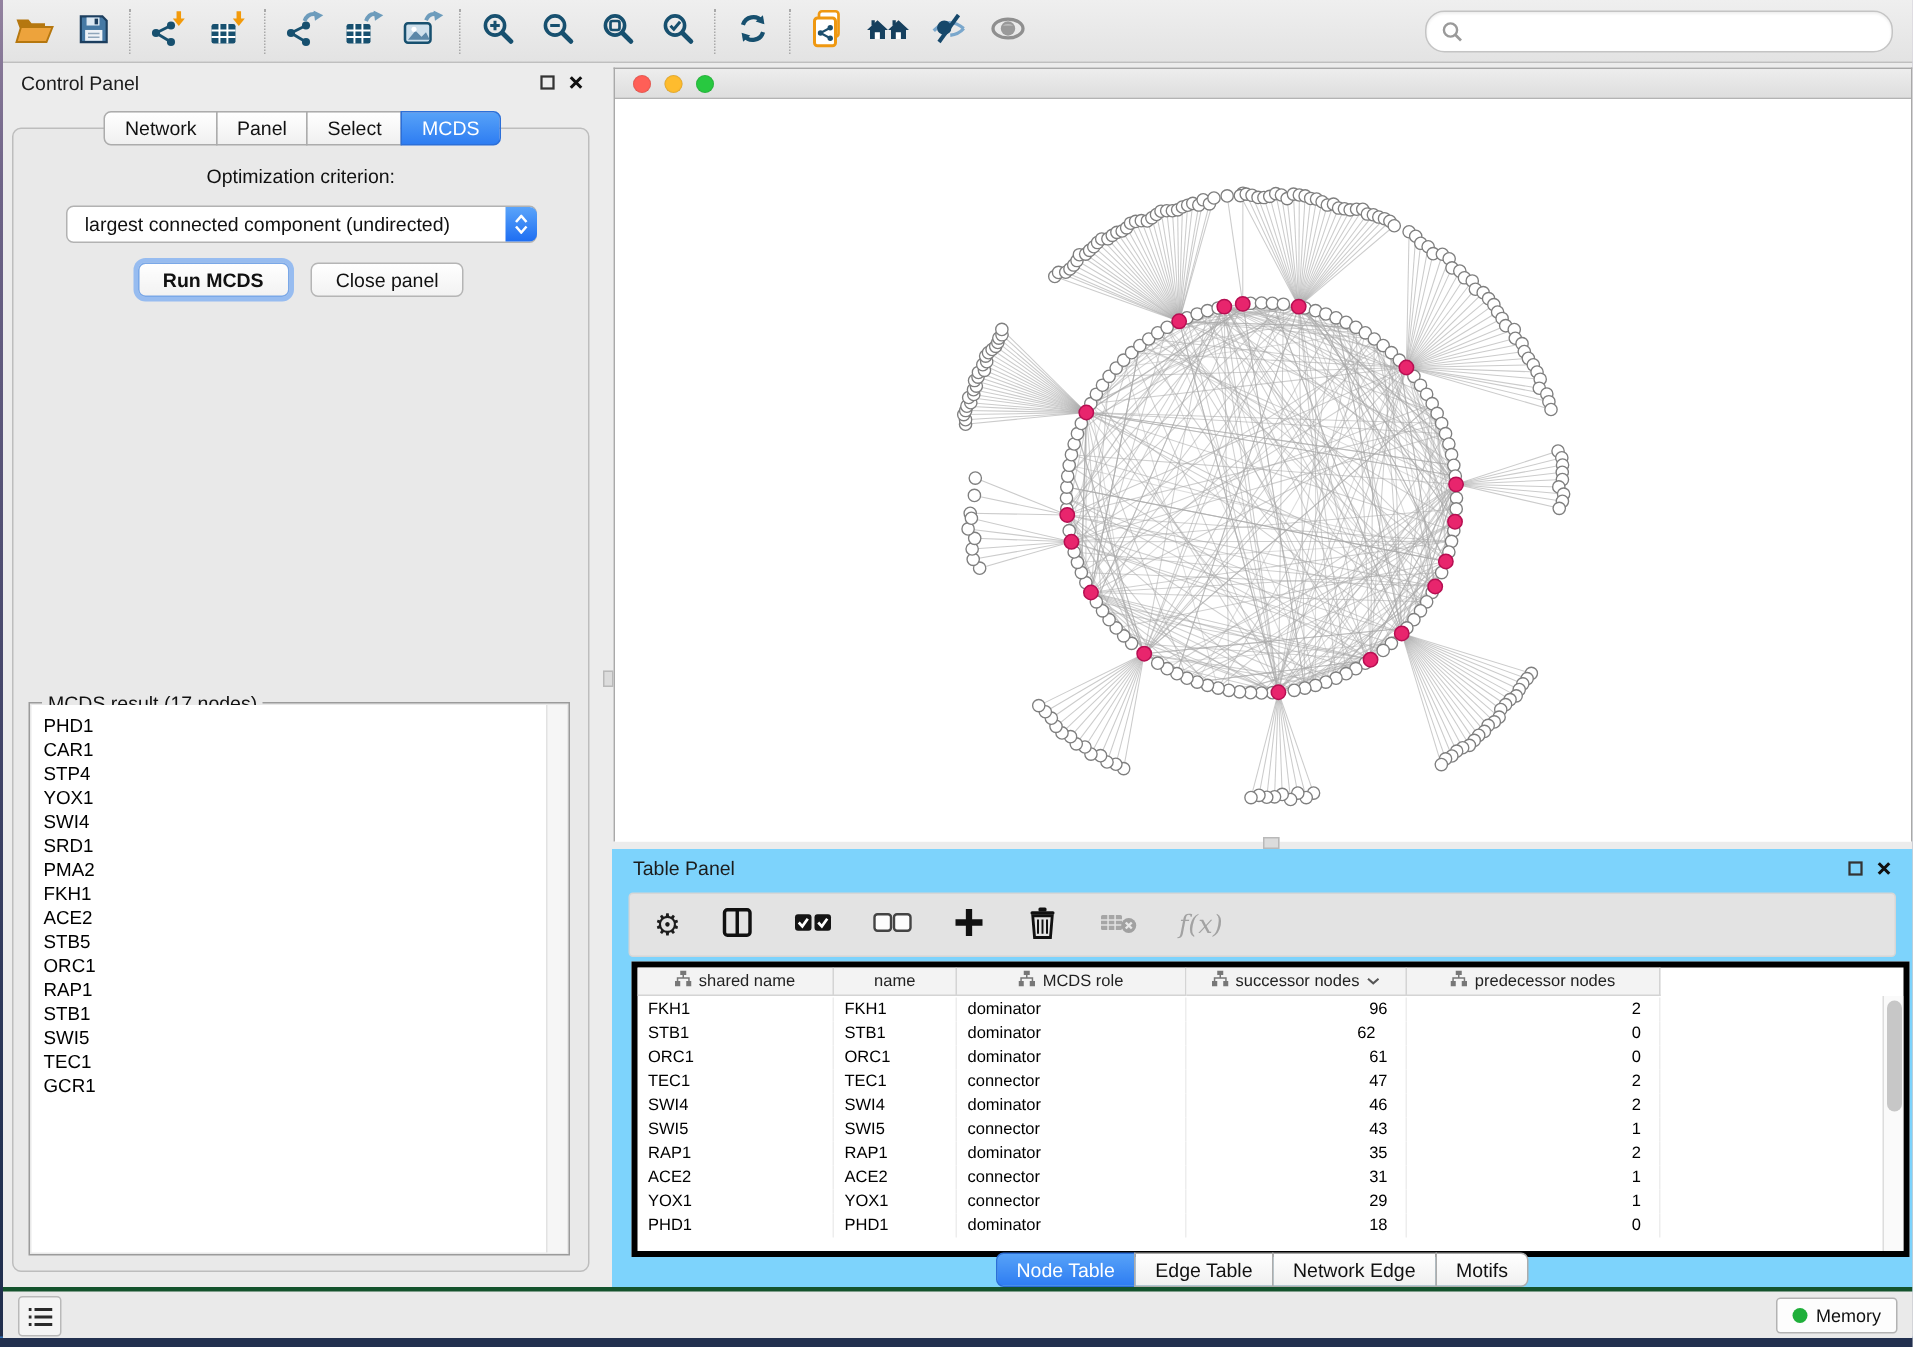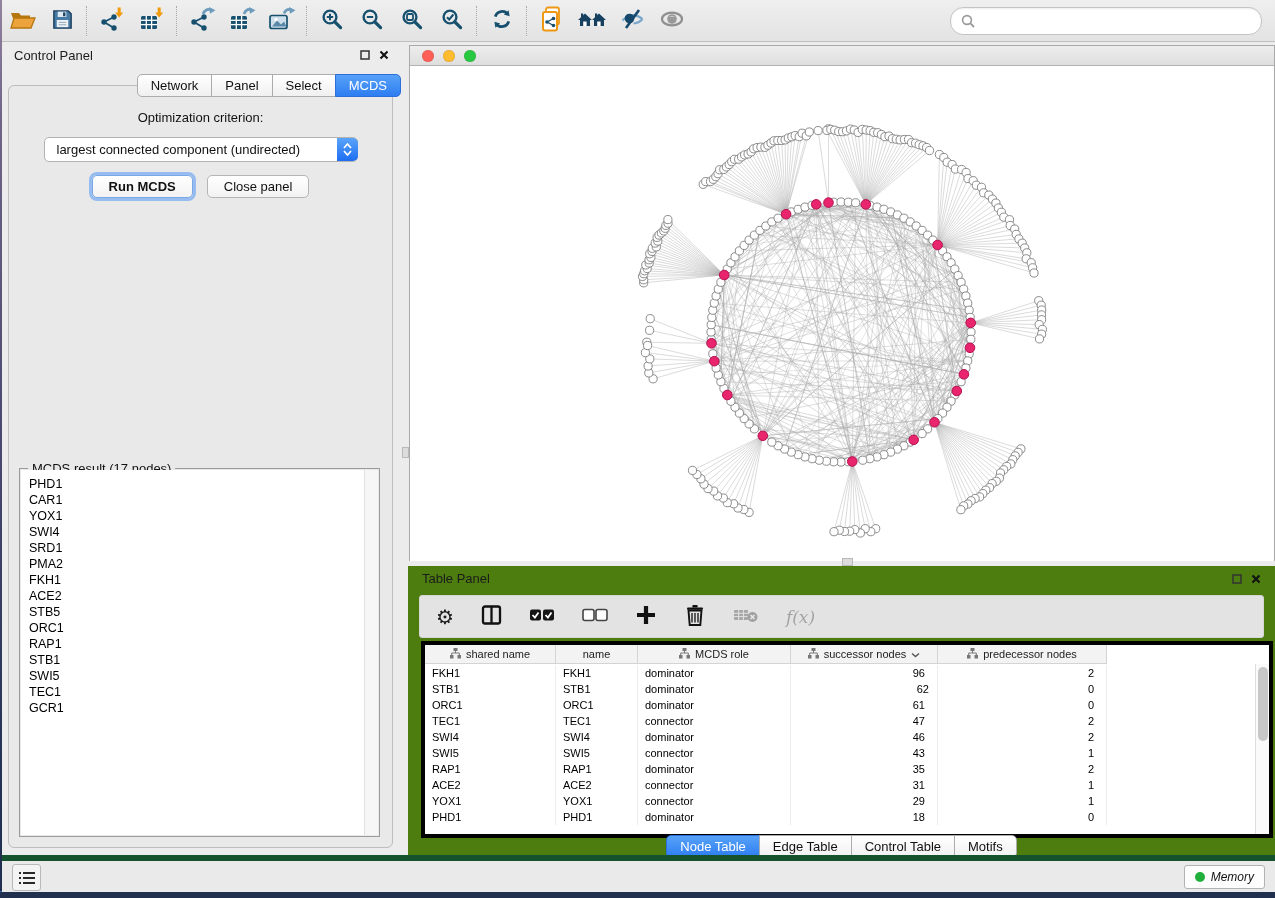--- a/index.html
+++ b/index.html
@@ -21,21 +21,21 @@
 
   
   .workspace{position:absolute;left:0;right:0;top:42px;bottom:31px;}
 
   
   .control-panel{position:absolute;left:0;top:0;width:399px;bottom:0;background:#ececec;}
   .cp-titlebar{height:26px;display:flex;align-items:center;padding:0 12px;}
   .panel-title{font-size:13px;color:#1c1c1c;}
   .panel-icons{margin-left:auto;display:flex;gap:9px;align-items:center;}
   .picon{display:inline-flex;cursor:default;}
-  .cp-tabs{position:absolute;left:0;right:0;top:32px;display:flex;justify-content:flex-end;z-index:3;}
+  .cp-tabs{position:absolute;left:0;right:0;top:32px;display:flex;justify-content:center;z-index:3;}
   .seg{height:21px;padding:0 13px;font-size:13px;display:flex;align-items:center;background:linear-gradient(#ffffff,#f0f0f0);
     border:1px solid #acacac;margin-left:-1px;color:#111;}
   .seg:first-child{border-radius:5px 0 0 5px;margin-left:0;}
   .seg:last-child{border-radius:0 5px 5px 0;}
   .seg.active{background:linear-gradient(#57a2f8,#2e7df2);color:#fff;border-color:#2c6fd8;}
   .cp-content{position:absolute;left:6px;right:8px;top:43px;bottom:13px;background:#e9e9e9;border:1px solid #bdbdbd;border-radius:6px;}
   .opt-label{margin-top:24px;text-align:center;font-size:13px;color:#111;}
   .dropdown{position:relative;margin:12px auto 0;width:312px;height:23px;background:#fff;border:1px solid #b2b2b2;border-radius:5px;
     display:flex;align-items:center;}
   .dropdown .val{flex:1;font-size:13px;padding-left:12px;color:#111;white-space:nowrap;}
@@ -59,41 +59,41 @@
   
   .right-side{position:absolute;left:406px;top:0;right:0;bottom:0;}
   .net-window{position:absolute;left:1px;top:3px;right:0;height:515px;background:#fff;border:1px solid #a9a9a9;border-bottom:0;}
   .net-titlebar{height:19px;background:linear-gradient(#ededed,#dedede);border-bottom:1px solid #b3b3b3;position:relative;
     display:flex;align-items:center;justify-content:center;}
   .light{position:absolute;top:3.5px;width:12px;height:12px;border-radius:50%;}
   .net-title{font-size:12px;font-weight:700;color:#3a3a3a;margin-top:48px;}
   .net-canvas{position:absolute;left:0;right:0;top:20px;bottom:0;background:#fff;overflow:hidden;}
 
   
-  .table-panel{position:absolute;left:0;right:0;top:524px;bottom:0;background:#4d7c0f;}
+  .table-panel{position:absolute;left:0;right:0;top:524px;bottom:0;background:#7dd3fc;}
   .tp-titlebar{height:25px;display:flex;align-items:center;padding:0 14px;}
   .tp-toolbar{position:absolute;left:11px;right:11px;top:29px;height:41px;background:#e3e3e3;border:1px solid #d6d6d6;border-radius:3px;
     display:flex;align-items:center;padding-left:16px;gap:27px;}
   .tt-btn{display:flex;align-items:center;justify-content:center;background:none;border:0;padding:0;}
   .tt-btn.disabled{opacity:.9;}
   .fx{font-family:"DejaVu Serif",serif;font-style:italic;font-size:17px;color:#9c9c9c;}
   .gear{font-size:20px;color:#1d1d1d;line-height:1;}
   .nt-table{position:absolute;left:13px;right:2px;top:75px;height:189px;background:#fff;border:4px solid #000000;overflow:hidden;}
   .nt-header{position:absolute;left:0;right:13px;top:0;height:19px;display:flex;}
   .nt-hcell{height:19px;background:#f3f3f3;border-right:1px solid #d4d4d4;border-bottom:1px solid #d4d4d4;
     display:flex;align-items:center;justify-content:center;gap:5px;font-size:11px;color:#222;box-sizing:border-box;}
   .nt-rows{position:absolute;left:0;right:13px;top:20px;bottom:0;}
   .nt-row{display:flex;height:16px;}
   .nt-cell{font-size:11px;color:#000;line-height:16px;white-space:nowrap;box-sizing:border-box;}
   .nt-scroll{position:absolute;right:0;top:19px;bottom:0;width:13px;background:#fafafa;border-left:1px solid #ddd;}
   .nt-thumb{position:absolute;left:1.5px;right:1.5px;top:3px;height:74px;background:#c7c7c7;border-radius:5px;}
   .tp-tabs{position:absolute;left:0;right:0;top:269px;display:flex;justify-content:center;}
 
   
-  .status-bar{position:absolute;left:0;right:0;bottom:0;height:31px;background:#eaeaea;border-top:6px solid #14532d;font-style:italic;}
+  .status-bar{position:absolute;left:0;right:0;bottom:0;height:31px;background:#eaeaea;border-top:3px solid #14532d;}
   .sb-left{position:absolute;left:10px;top:3px;width:27px;height:25px;background:#f4f4f4;border:1px solid #b9b9b9;border-radius:3px;
     display:flex;align-items:center;justify-content:center;}
   .memory-btn{position:absolute;right:10px;top:4px;height:22px;background:#fdfdfd;border:1px solid #b3b3b3;border-radius:3px;
     display:flex;align-items:center;gap:6px;padding:0 10px;font-size:12px;color:#111;}
   .mem-dot{width:10px;height:10px;border-radius:50%;}
 </style>
 </head>
 <body>
 
 <div class="desktop">
@@ -307,20 +307,21 @@
           </div>
           <div class="btn-row">
             <button class="mac-btn focus">Run MCDS</button>
             <button class="mac-btn">Close panel</button>
           </div>
           <div class="result-group">
             <span class="result-label">MCDS result (17 nodes)</span>
             <div class="result-list" id="result-list">
                 <div class="item">PHD1</div>
                 <div class="item">CAR1</div>
+                <div class="item">STP4</div>
                 <div class="item">YOX1</div>
                 <div class="item">SWI4</div>
                 <div class="item">SRD1</div>
                 <div class="item">PMA2</div>
                 <div class="item">FKH1</div>
                 <div class="item">ACE2</div>
                 <div class="item">STB5</div>
                 <div class="item">ORC1</div>
                 <div class="item">RAP1</div>
                 <div class="item">STB1</div>
@@ -1306,21 +1307,21 @@
                   <div class="nt-cell" style="width: 131px; border-right: 1px solid rgb(237, 237, 237); text-align: left; padding: 0px 0px 0px 7px;">FKH1</div>
                   <div class="nt-cell" style="width: 82px; border-right: 1px solid rgb(237, 237, 237); text-align: left; padding: 0px 0px 0px 7px;">FKH1</div>
                   <div class="nt-cell" style="width: 153px; border-right: 1px solid rgb(237, 237, 237); text-align: left; padding: 0px 0px 0px 7px;">dominator</div>
                   <div class="nt-cell" style="width: 147px; border-right: 1px solid rgb(237, 237, 237); text-align: right; padding: 0px 12px 0px 0px;">96</div>
                   <div class="nt-cell" style="width: 169px; border-right: 1px solid rgb(237, 237, 237); text-align: right; padding: 0px 12px 0px 0px;">2</div>
                 </div>
                 <div class="nt-row">
                   <div class="nt-cell" style="width: 131px; border-right: 1px solid rgb(237, 237, 237); text-align: left; padding: 0px 0px 0px 7px;">STB1</div>
                   <div class="nt-cell" style="width: 82px; border-right: 1px solid rgb(237, 237, 237); text-align: left; padding: 0px 0px 0px 7px;">STB1</div>
                   <div class="nt-cell" style="width: 153px; border-right: 1px solid rgb(237, 237, 237); text-align: left; padding: 0px 0px 0px 7px;">dominator</div>
-                  <div class="nt-cell" style="width: 147px; border-right: 1px solid rgb(237, 237, 237); text-align: right; padding: 0px 8px 0px 0px;">62</div>
+                  <div class="nt-cell" style="width: 147px; border-right: 1px solid rgb(237, 237, 237); text-align: right; padding: 0px 20px 0px 0px;">62</div>
                   <div class="nt-cell" style="width: 169px; border-right: 1px solid rgb(237, 237, 237); text-align: right; padding: 0px 12px 0px 0px;">0</div>
                 </div>
                 <div class="nt-row">
                   <div class="nt-cell" style="width: 131px; border-right: 1px solid rgb(237, 237, 237); text-align: left; padding: 0px 0px 0px 7px;">ORC1</div>
                   <div class="nt-cell" style="width: 82px; border-right: 1px solid rgb(237, 237, 237); text-align: left; padding: 0px 0px 0px 7px;">ORC1</div>
                   <div class="nt-cell" style="width: 153px; border-right: 1px solid rgb(237, 237, 237); text-align: left; padding: 0px 0px 0px 7px;">dominator</div>
                   <div class="nt-cell" style="width: 147px; border-right: 1px solid rgb(237, 237, 237); text-align: right; padding: 0px 12px 0px 0px;">61</div>
                   <div class="nt-cell" style="width: 169px; border-right: 1px solid rgb(237, 237, 237); text-align: right; padding: 0px 12px 0px 0px;">0</div>
                 </div>
                 <div class="nt-row">
@@ -1373,21 +1374,21 @@
                   <div class="nt-cell" style="width: 169px; border-right: 1px solid rgb(237, 237, 237); text-align: right; padding: 0px 12px 0px 0px;">0</div>
                 </div>
               </div>
             <div class="nt-scroll">
                 <div class="nt-thumb"></div>
               </div>
           </div>
           <div class="tp-tabs" id="tp-tabs">
               <span class="seg active">Node Table</span>
               <span class="seg">Edge Table</span>
-              <span class="seg">Control Table</span>
+              <span class="seg">Network Edge</span>
               <span class="seg">Motifs</span>
             </div>
         </div>
       </div>
     </div>
 
     <div class="status-bar">
       <div class="sb-left">
         <svg width="16" height="14" viewBox="0 0 16 14">
           <g fill="#2a2a2a">

